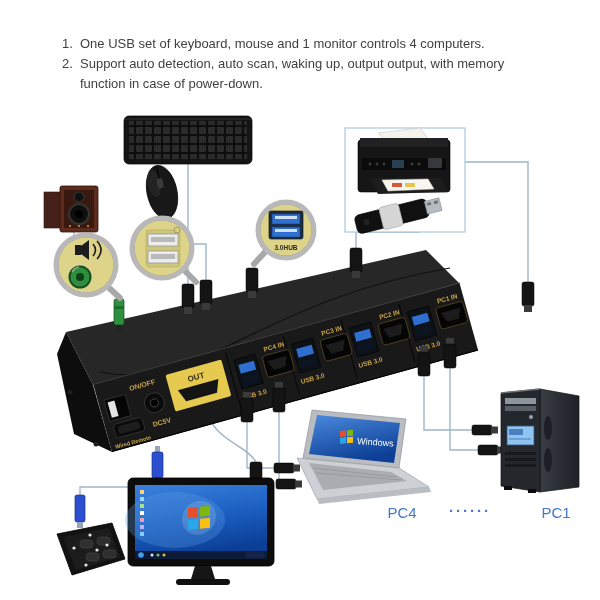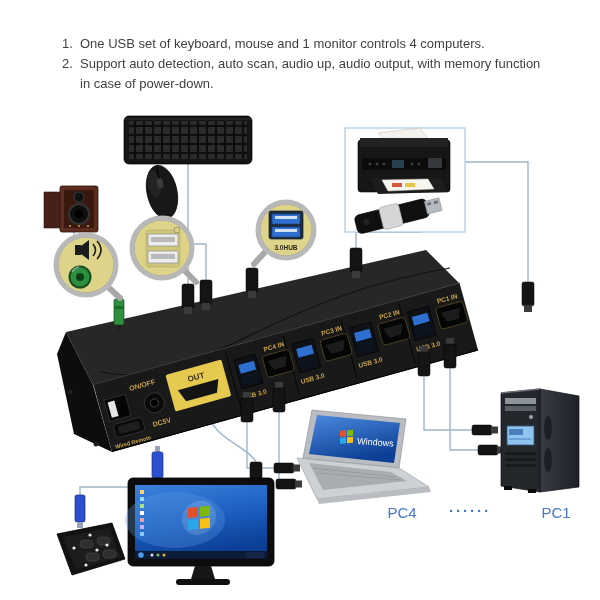--- a/index.html
+++ b/index.html
@@ -20,21 +20,21 @@
 </head>
 <body>
 
 <div class="instructions">
   <div class="li">
     <span class="num">1.</span>
     <span class="txt">One USB set of keyboard, mouse and 1 monitor controls 4 computers.</span>
   </div>
   <div class="li">
     <span class="num">2.</span>
-    <span class="txt">Support auto detection, auto scan, audio up, audio output, with memory function in case of power-down.</span>
+    <span class="txt">Support auto detection, auto scan, waking up, output output, with memory function in case of power-down.</span>
   </div>
 </div>
 
 <svg width="600" height="600" viewBox="0 0 600 600">
   <defs>
     <pattern id="keys" width="9" height="9" patternUnits="userSpaceOnUse">
       <rect width="9" height="9" fill="#0e0e0e"></rect>
       <rect x="1" y="1" width="7" height="7" rx="1" fill="#2b2b2b"></rect>
     </pattern>
     <linearGradient id="monG" x1="0" y1="0" x2="0.3" y2="1">

